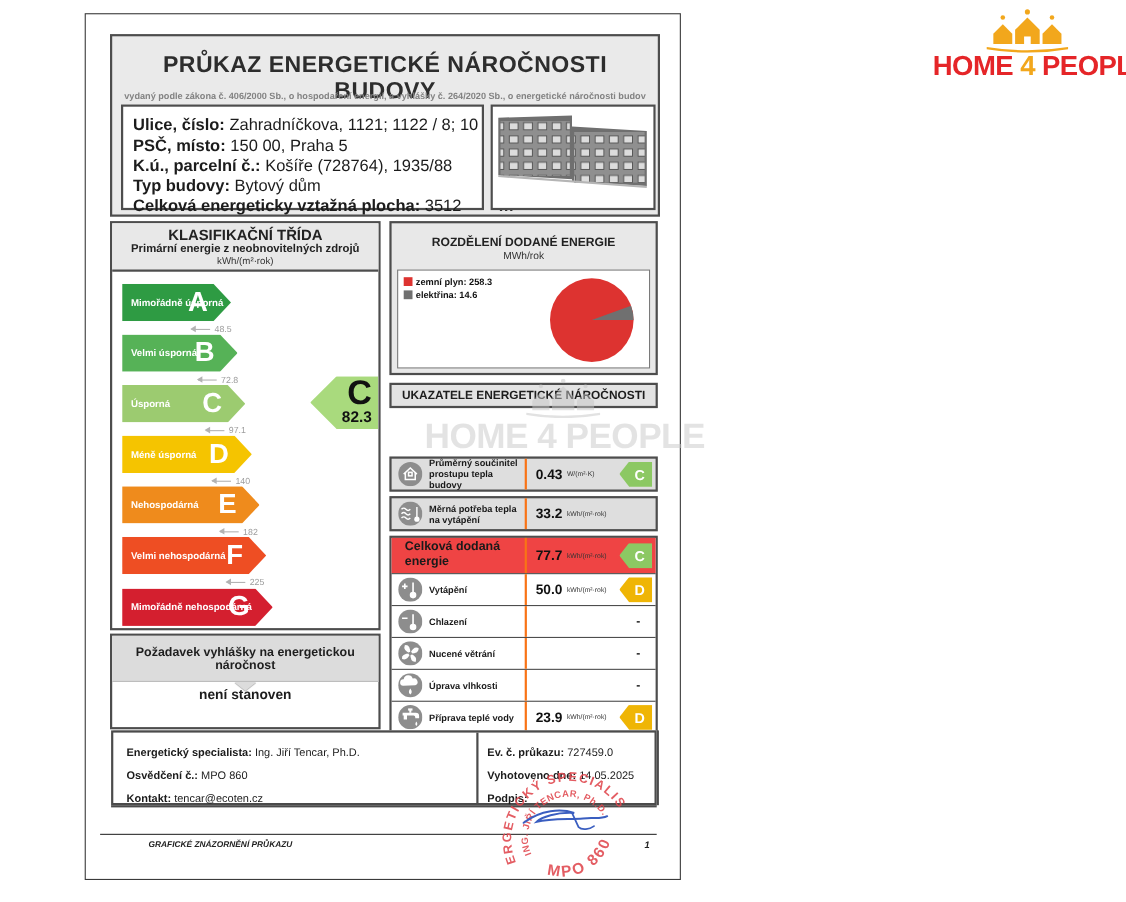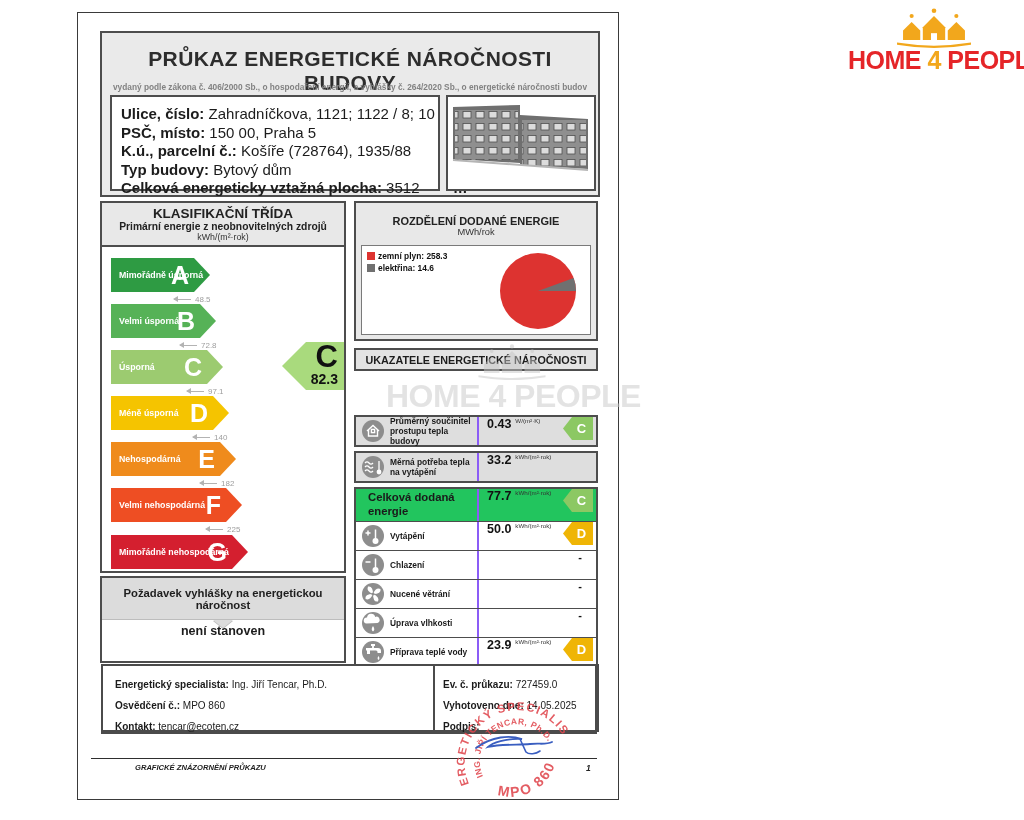--- a/index.html
+++ b/index.html
@@ -68,27 +68,27 @@
   
   .ind-title{position:absolute;left:276px;top:335px;width:244px;height:23px;background:#e3e3e3;border:2px solid #4d4d4d;
     text-align:center;font-size:10.8px;font-weight:bold;color:#1d1d1d;line-height:20px;}
   .ind-box{position:absolute;left:276px;width:244px;border:2px solid #4d4d4d;background:#dedede;margin-top:40px;}
   .ind-r1{top:362px;height:32px;}
   .ind-r2{top:398px;height:32px;}
   .ind-main{top:434px;height:203px;background:#fff;}
   .ind-row{display:flex;width:100%;}
   .ind-row + .ind-row{border-top:1px solid #4d4d4d;}
   .ind-row .cell-l{width:121px;display:flex;align-items:center;gap:6px;padding-left:6px;}
-  .ind-row .cell-r{flex:1;border-left:2px solid #8b5cf6;display:flex;align-items:flex-start;}
+  .ind-row .cell-r{flex:1;border-left:2px solid #f97316;display:flex;align-items:center;}
   .ind-row .ic{flex:0 0 22px;height:22px;}
   .ind-row .lab{font-size:8.4px;font-weight:bold;color:#1a1a1a;line-height:1.2;}
   .ind-row .lab.big{font-size:11.3px;padding-left:6px;}
   .ind-row .num{font-size:12.5px;font-weight:bold;color:#111;margin-left:8px;}
   .ind-row .unit{font-size:6.2px;color:#333;margin-left:4px;}
-  .ind-row.gray{background:#22c55e;}
+  .ind-row.gray{background:#ef4444;}
   .ind-row.h32{height:32px;} .ind-row.h29{height:29px;}
   .ind-row.empty .num{margin-left:auto;margin-right:14px;font-size:11px;}
   .badge{margin-left:auto;margin-right:3px;width:30px;height:23px;position:relative;
     clip-path:polygon(0 50%, 9px 0, 100% 0, 100% 100%, 9px 100%);
     display:flex;align-items:center;justify-content:center;}
   .badge span{color:#fff;font-size:13px;font-weight:800;padding-left:7px;}
 
   
   .spec-box{position:absolute;left:23px;top:651px;width:496px;height:68px;border:2px solid #4b4b4b;box-shadow:0 2px 0 #4b4b4b,2px 0 0 #4b4b4b;background:#fff;}
   .spec-left{position:absolute;left:12px;top:8px;}

